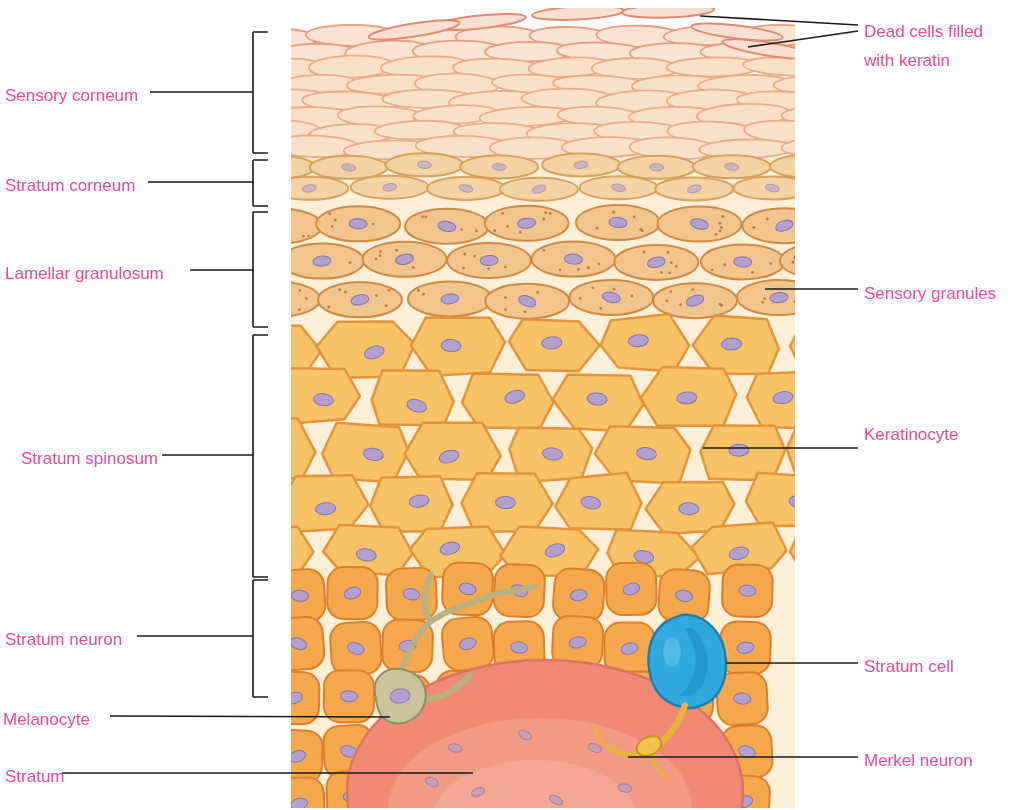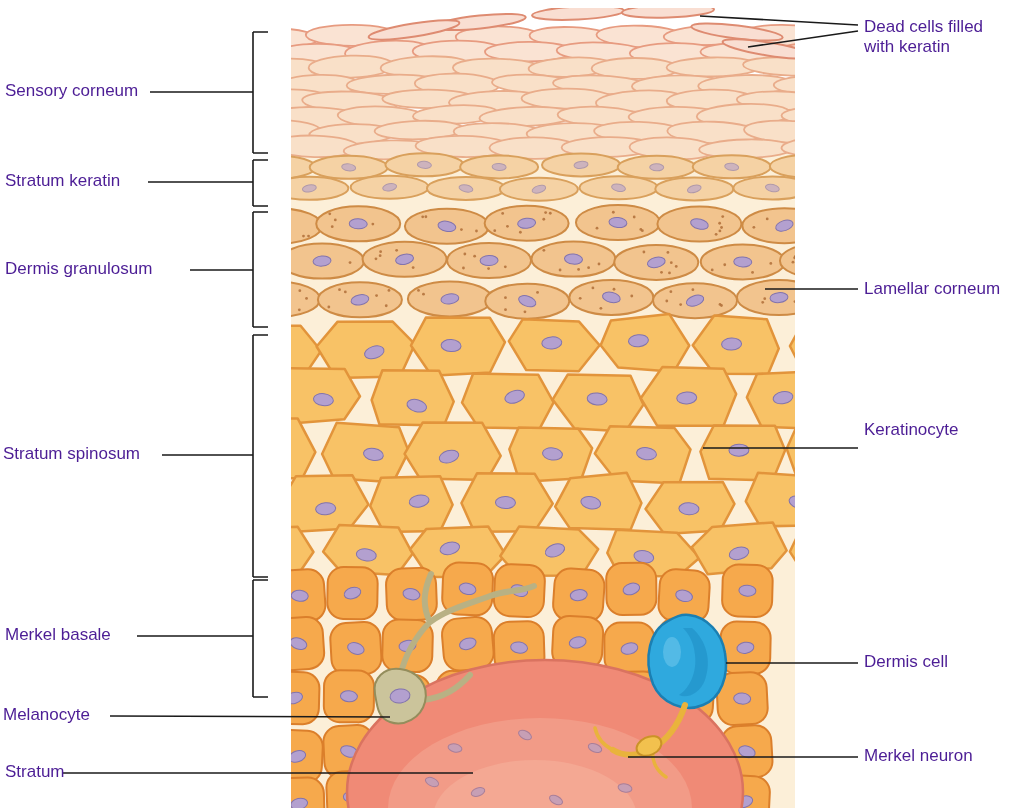--- a/index.html
+++ b/index.html
@@ -1,19 +1,19 @@
 <!DOCTYPE html>
 <html><head>
 <meta charset="utf-8">
 <style>
   html,body{margin:0;padding:0;background:#fff;}
   .canvas{position:relative;width:1024px;height:810px;background:#fff;overflow:hidden;
           font-family:"Liberation Sans",sans-serif;}
   .canvas svg{position:absolute;left:0;top:0;}
-  .lbl{position:absolute;font-size:17px;line-height:20px;color:#4c1d95;white-space:nowrap;}
+  .lbl{position:absolute;font-size:17px;line-height:29px;color:#ec4899;white-space:nowrap;}
   .lbl.wrap{white-space:normal;width:150px;}
 </style>
 </head>
 <body>
 
 <div class="canvas">
   <svg id="art" width="1024" height="810" viewBox="0 0 1024 810">
       <defs>
         <clipPath id="clipR">
           <rect x="291" y="8" width="504" height="800"></rect>
@@ -455,25 +455,25 @@
         <path d="M62,773 H473"></path>
         <path d="M858,25 L700,16 M858,31 L748,47"></path>
         <path d="M765,289 H858"></path>
         <path d="M703,448 H858"></path>
         <path d="M726,663 H858"></path>
         <path d="M628,757 H858"></path>
       </g>
     </svg>
 
   <div class="lbl" style="left:5px;top:81px">Sensory corneum</div>
-  <div class="lbl" style="left:5px;top:171px">Stratum keratin</div>
-  <div class="lbl" style="left:5px;top:259px">Dermis granulosum</div>
-  <div class="lbl" style="left:3px;top:444px">Stratum spinosum</div>
-  <div class="lbl" style="left:5px;top:625px">Merkel basale</div>
+  <div class="lbl" style="left:5px;top:171px">Stratum corneum</div>
+  <div class="lbl" style="left:5px;top:259px">Lamellar granulosum</div>
+  <div class="lbl" style="left:21px;top:444px">Stratum spinosum</div>
+  <div class="lbl" style="left:5px;top:625px">Stratum neuron</div>
   <div class="lbl" style="left:3px;top:705px">Melanocyte</div>
   <div class="lbl" style="left:5px;top:762px">Stratum</div>
 
   <div class="lbl wrap" style="left:864px;top:17px">Dead cells filled with keratin</div>
-  <div class="lbl" style="left:864px;top:279px">Lamellar corneum</div>
+  <div class="lbl" style="left:864px;top:279px">Sensory granules</div>
   <div class="lbl" style="left:864px;top:420px">Keratinocyte</div>
-  <div class="lbl" style="left:864px;top:652px">Dermis cell</div>
+  <div class="lbl" style="left:864px;top:652px">Stratum cell</div>
   <div class="lbl" style="left:864px;top:746px">Merkel neuron</div>
 </div>
 
 </body></html>

